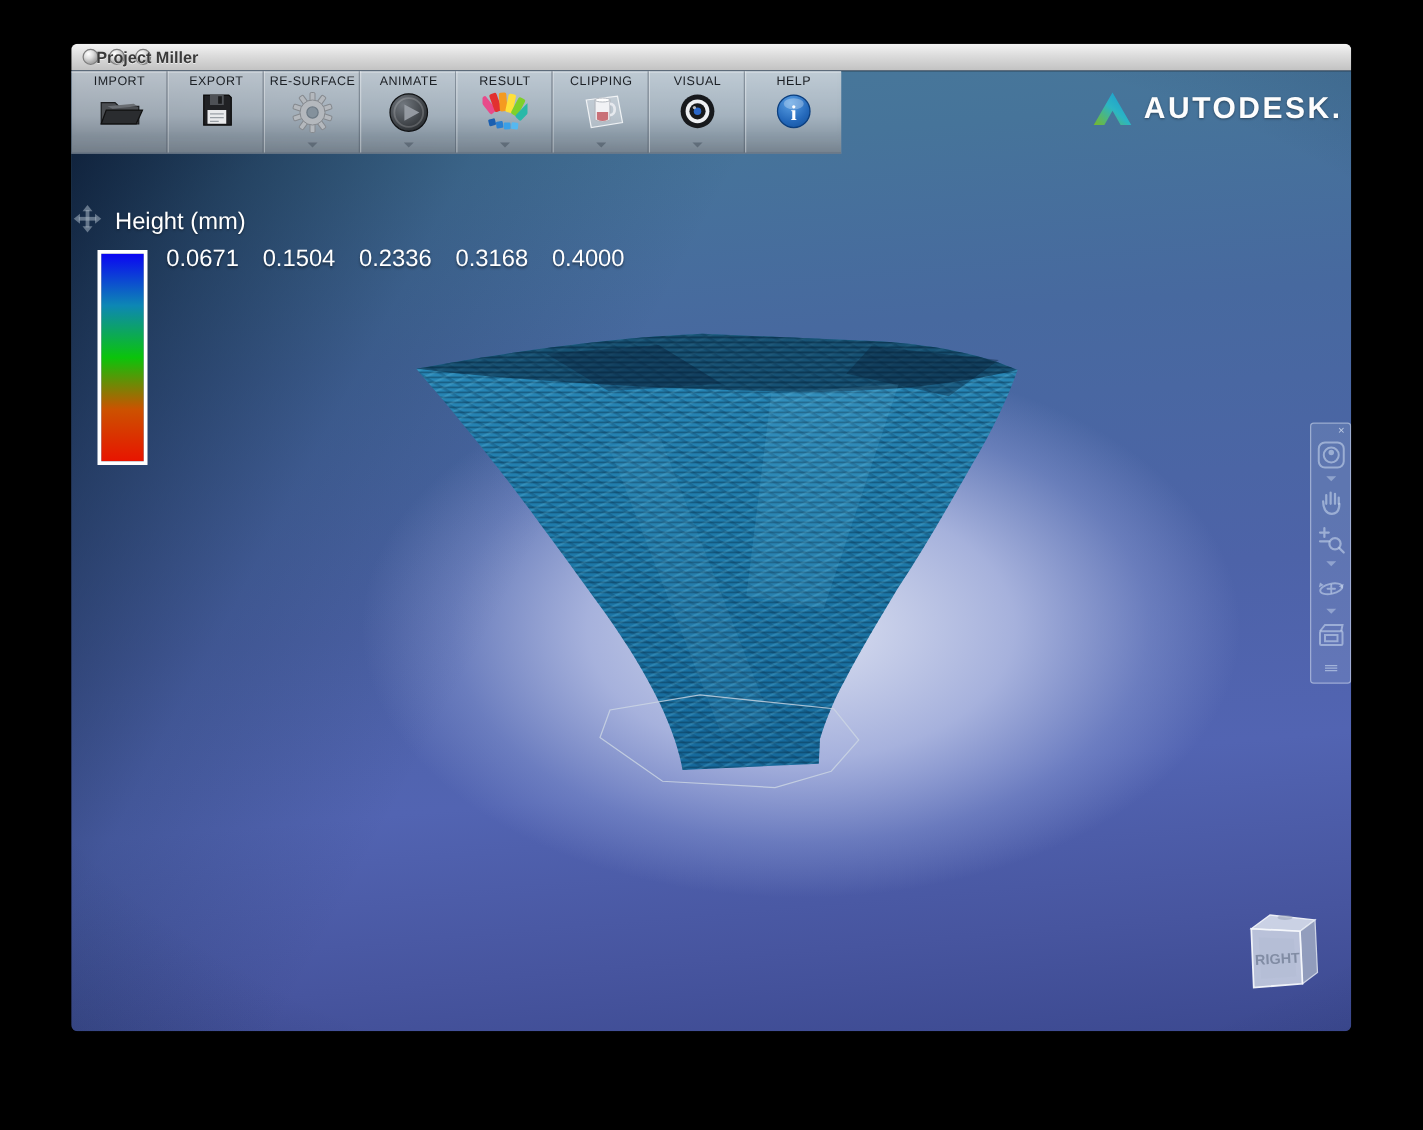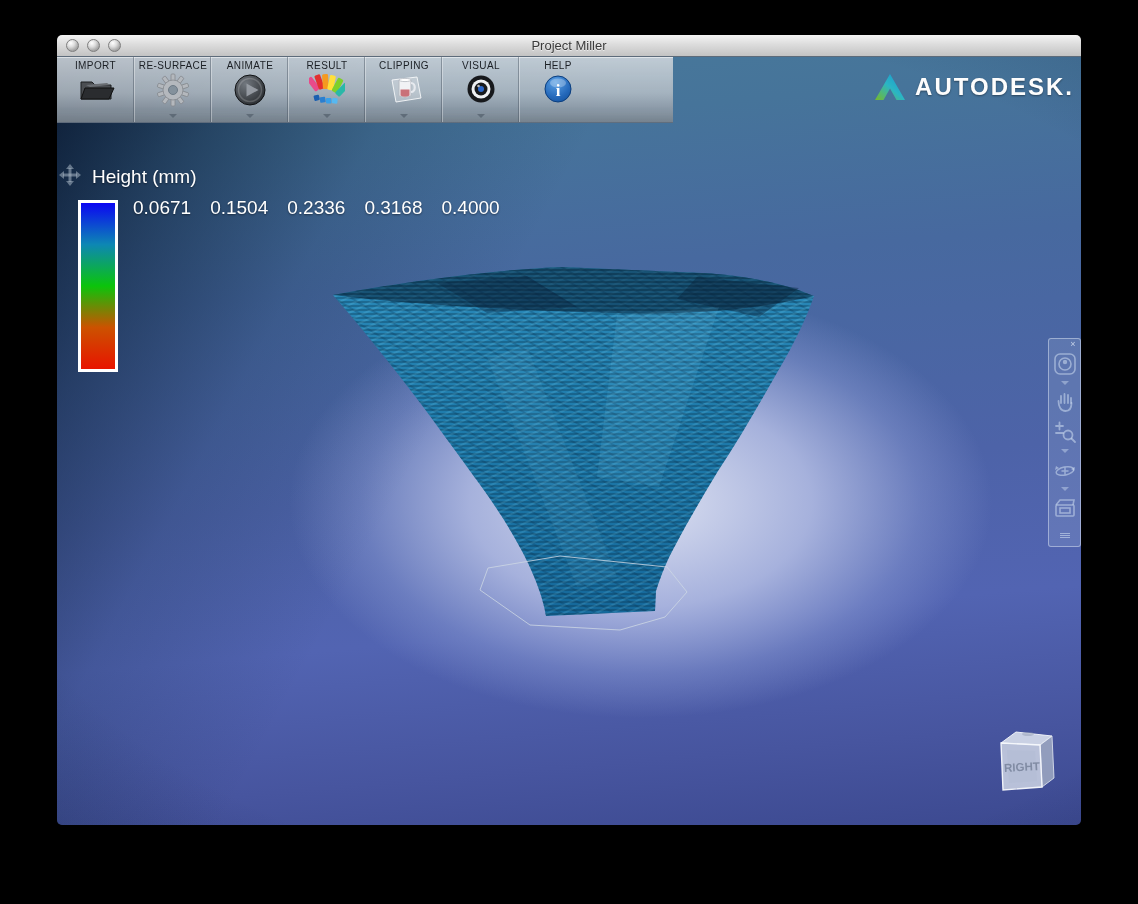--- a/index.html
+++ b/index.html
@@ -18,22 +18,23 @@
     border-bottom:1px solid #5d6b7a;box-sizing:border-box;
   }
   .traffic-lights{position:absolute;left:9px;top:4px;display:flex;gap:8px;}
   .tl{
     width:13px;height:13px;border-radius:50%;
     background:radial-gradient(circle at 35% 28%,#ffffff 0%,#dedede 35%,#a8a8a8 70%,#8d8d8d 100%);
     border:1px solid #7e7e7e;box-sizing:border-box;
   }
   .win-title{
     position:absolute;left:0;right:0;top:0;height:22px;line-height:21px;
-    text-align:center;font-size:13px;font-weight:normal;color:#3a3a3a;
+    text-align:left;font-size:13px;font-weight:bold;color:#3a3a3a;
     text-shadow:0 1px 0 rgba(255,255,255,.6);
+    padding-left:20px;
   }
   
   .viewport{
     position:absolute;left:0;top:22px;width:1024px;height:768px;
     background:
       linear-gradient(118deg, rgba(8,22,46,.92) 0%, rgba(10,28,54,.55) 13%, rgba(16,40,70,.22) 25%, rgba(0,0,0,0) 40%),
       radial-gradient(ellipse 44% 36% at 57% 58%, rgba(228,232,245,.95) 0%, rgba(178,188,227,.88) 38%, rgba(140,156,212,.45) 62%, rgba(110,130,190,0) 78%),
       radial-gradient(ellipse 140% 120% at 56% 52%, rgba(0,0,0,0) 46%, rgba(10,22,56,.42) 76%, rgba(6,16,44,.72) 100%),
       linear-gradient(175deg,#48799a 0%,#46749a 12%,#47699f 30%,#4d63a8 55%,#5264b2 72%,#47559f 88%,#3c4990 100%);
   }
@@ -169,20 +170,32 @@
         <span class="tb-label">IMPORT</span>
         <span class="tb-icon">
           <svg width="38" height="30" viewBox="0 0 38 30">
             <path d="M4,9 L15,9 L18,12 L34,12 L34,26 L4,26 Z" fill="#4b4e52" stroke="#1c1e20" stroke-width="1"></path>
             <path d="M9,12 L30,10 L33,12 L13,14 Z" fill="#6a6e73"></path>
             <path d="M4,26 L8,15 L37,15 L32,26 Z" fill="#2a2c2f" stroke="#111" stroke-width="1"></path>
           </svg>
         </span>
       </div>
 
+      <div class="tb-btn">
+        <span class="tb-label">EXPORT</span>
+        <span class="tb-icon">
+          <svg width="30" height="30" viewBox="0 0 30 30">
+            <path d="M5,3 L25,3 L27,5 L27,27 L5,27 Z" fill="#202124" stroke="#0a0a0a" stroke-width="1"></path>
+            <rect x="10" y="3" width="11" height="8" fill="#4e5156"></rect>
+            <rect x="16.5" y="4" width="3" height="6" fill="#1a1b1d"></rect>
+            <rect x="8" y="15" width="15" height="11" fill="#e9eaec"></rect>
+            <path d="M10,18 H21 M10,21 H21 M10,24 H17" stroke="#9aa0a6" stroke-width="1" fill="none"></path>
+          </svg>
+        </span>
+      </div>
 
       <div class="tb-btn">
         <span class="tb-label">RE-SURFACE</span>
         <span class="tb-icon">
           <svg width="34" height="34" viewBox="0 0 34 34">
             <g fill="#b4b8bd" stroke="#85898e" stroke-width="0.8">
               <rect x="15" y="1" width="4" height="7" rx="1" transform="rotate(0 17 17)"></rect>
               <rect x="15" y="1" width="4" height="7" rx="1" transform="rotate(36 17 17)"></rect>
               <rect x="15" y="1" width="4" height="7" rx="1" transform="rotate(72 17 17)"></rect>
               <rect x="15" y="1" width="4" height="7" rx="1" transform="rotate(108 17 17)"></rect>

